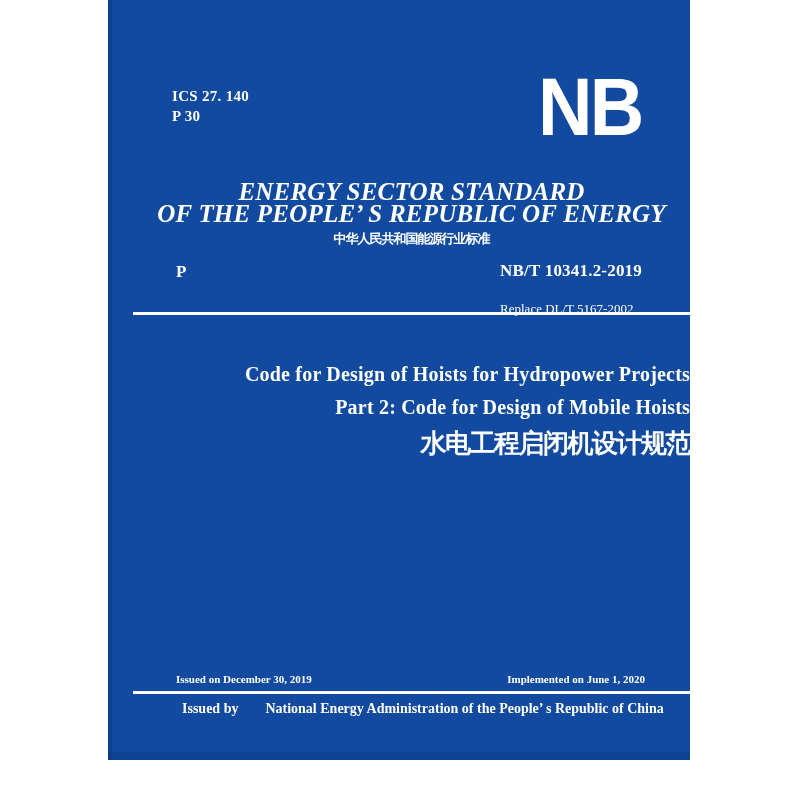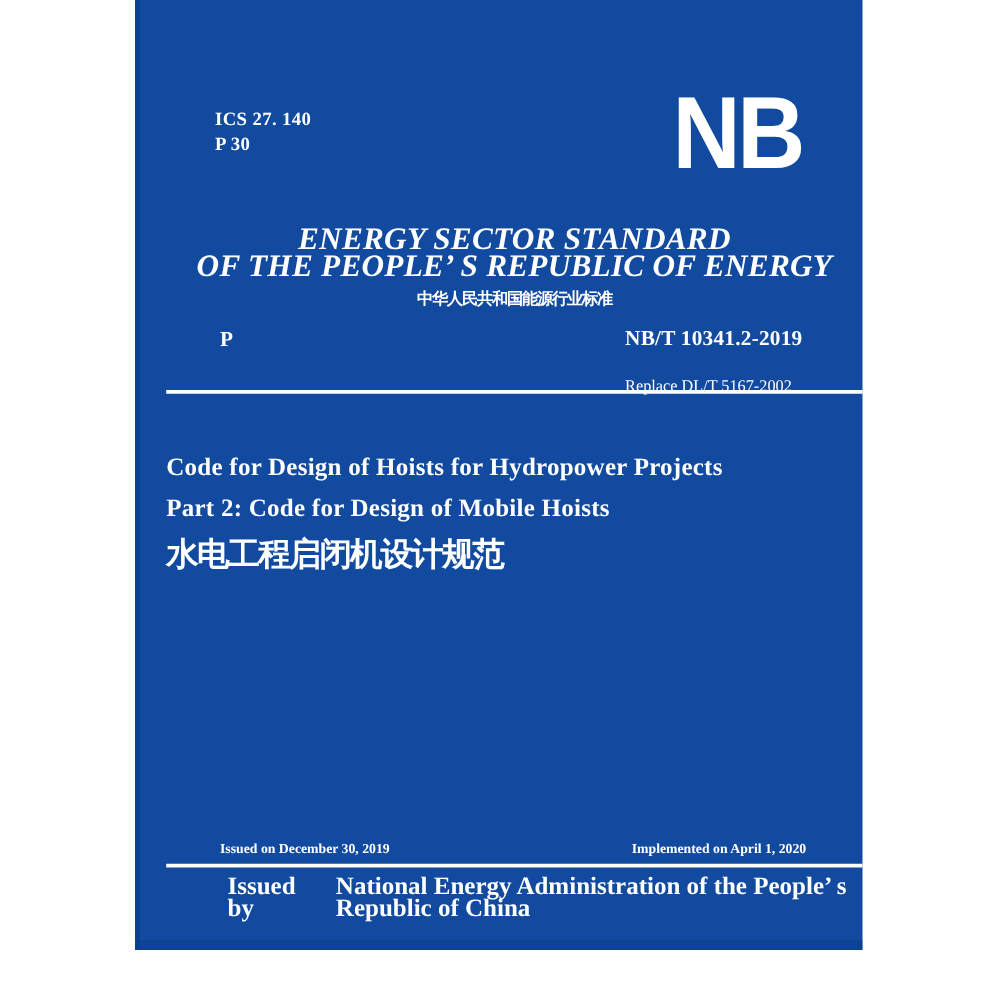--- a/index.html
+++ b/index.html
@@ -29,31 +29,31 @@
 
   .p-mark{position:absolute;left:68px;top:262px;color:var(--ink);font-weight:bold;font-size:17px;}
   .std-no-block{position:absolute;right:48px;top:261px;text-align:left;color:var(--ink);}
   .std-no{font-weight:bold;font-size:17px;line-height:20px;letter-spacing:.2px;}
   .replaces{font-size:13px;line-height:15px;margin-top:20px;}
 
   .rule{position:absolute;left:25px;right:0;height:3px;background:var(--ink);}
   .rule-top{top:312px;}
   .rule-bottom{top:691px;}
 
-  .title-block{position:absolute;left:25px;right:0;top:362px;text-align:left;color:var(--ink);}
+  .title-block{position:absolute;left:25px;right:0;top:362px;text-align:right;color:var(--ink);}
   .title-en{font-weight:bold;font-size:20px;line-height:25px;margin-bottom:8px;letter-spacing:.2px;}
   .title-zh1{font-family:"Liberation Sans",sans-serif;font-weight:bold;font-size:26px;line-height:30px;
     margin-top:1px;letter-spacing:-1.5px;}
   .title-zh2{font-family:"Liberation Sans",sans-serif;font-weight:bold;font-size:25px;line-height:30px;
     margin-top:9px;letter-spacing:-2.5px;}
 
   .issue-row{position:absolute;left:68px;right:45px;top:670px;display:flex;justify-content:space-between;
     color:var(--ink);font-weight:bold;font-size:11px;line-height:18px;}
   .issued-by-row{position:absolute;left:74px;right:0;top:700px;display:flex;gap:27px;
-    color:var(--ink);font-weight:bold;font-size:20px;line-height:18px;}
+    color:var(--ink);font-weight:bold;font-size:14px;line-height:18px;}
 </style>
 </head>
 <body>
 
 <div class="page">
   <div class="cover">
 
     <div class="ics-block">
       <div>ICS 27. 140</div>
       <div>P 30</div>
@@ -77,21 +77,21 @@
     <div class="rule rule-top"></div>
 
     <div class="title-block">
       <div class="title-en">Code for Design of Hoists for Hydropower Projects</div>
       <div class="title-en">Part 2: Code for Design of Mobile Hoists</div>
       <div class="title-zh1">水电工程启闭机设计规范</div>
     </div>
 
     <div class="issue-row">
       <span>Issued on December 30, 2019</span>
-      <span>Implemented on April 1, 2020</span>
+      <span>Implemented on June 1, 2020</span>
     </div>
 
     <div class="rule rule-bottom"></div>
 
     <div class="issued-by-row">
       <span>Issued by</span>
       <span>National Energy Administration of the People’ s Republic of China</span>
     </div>
 
   </div>

